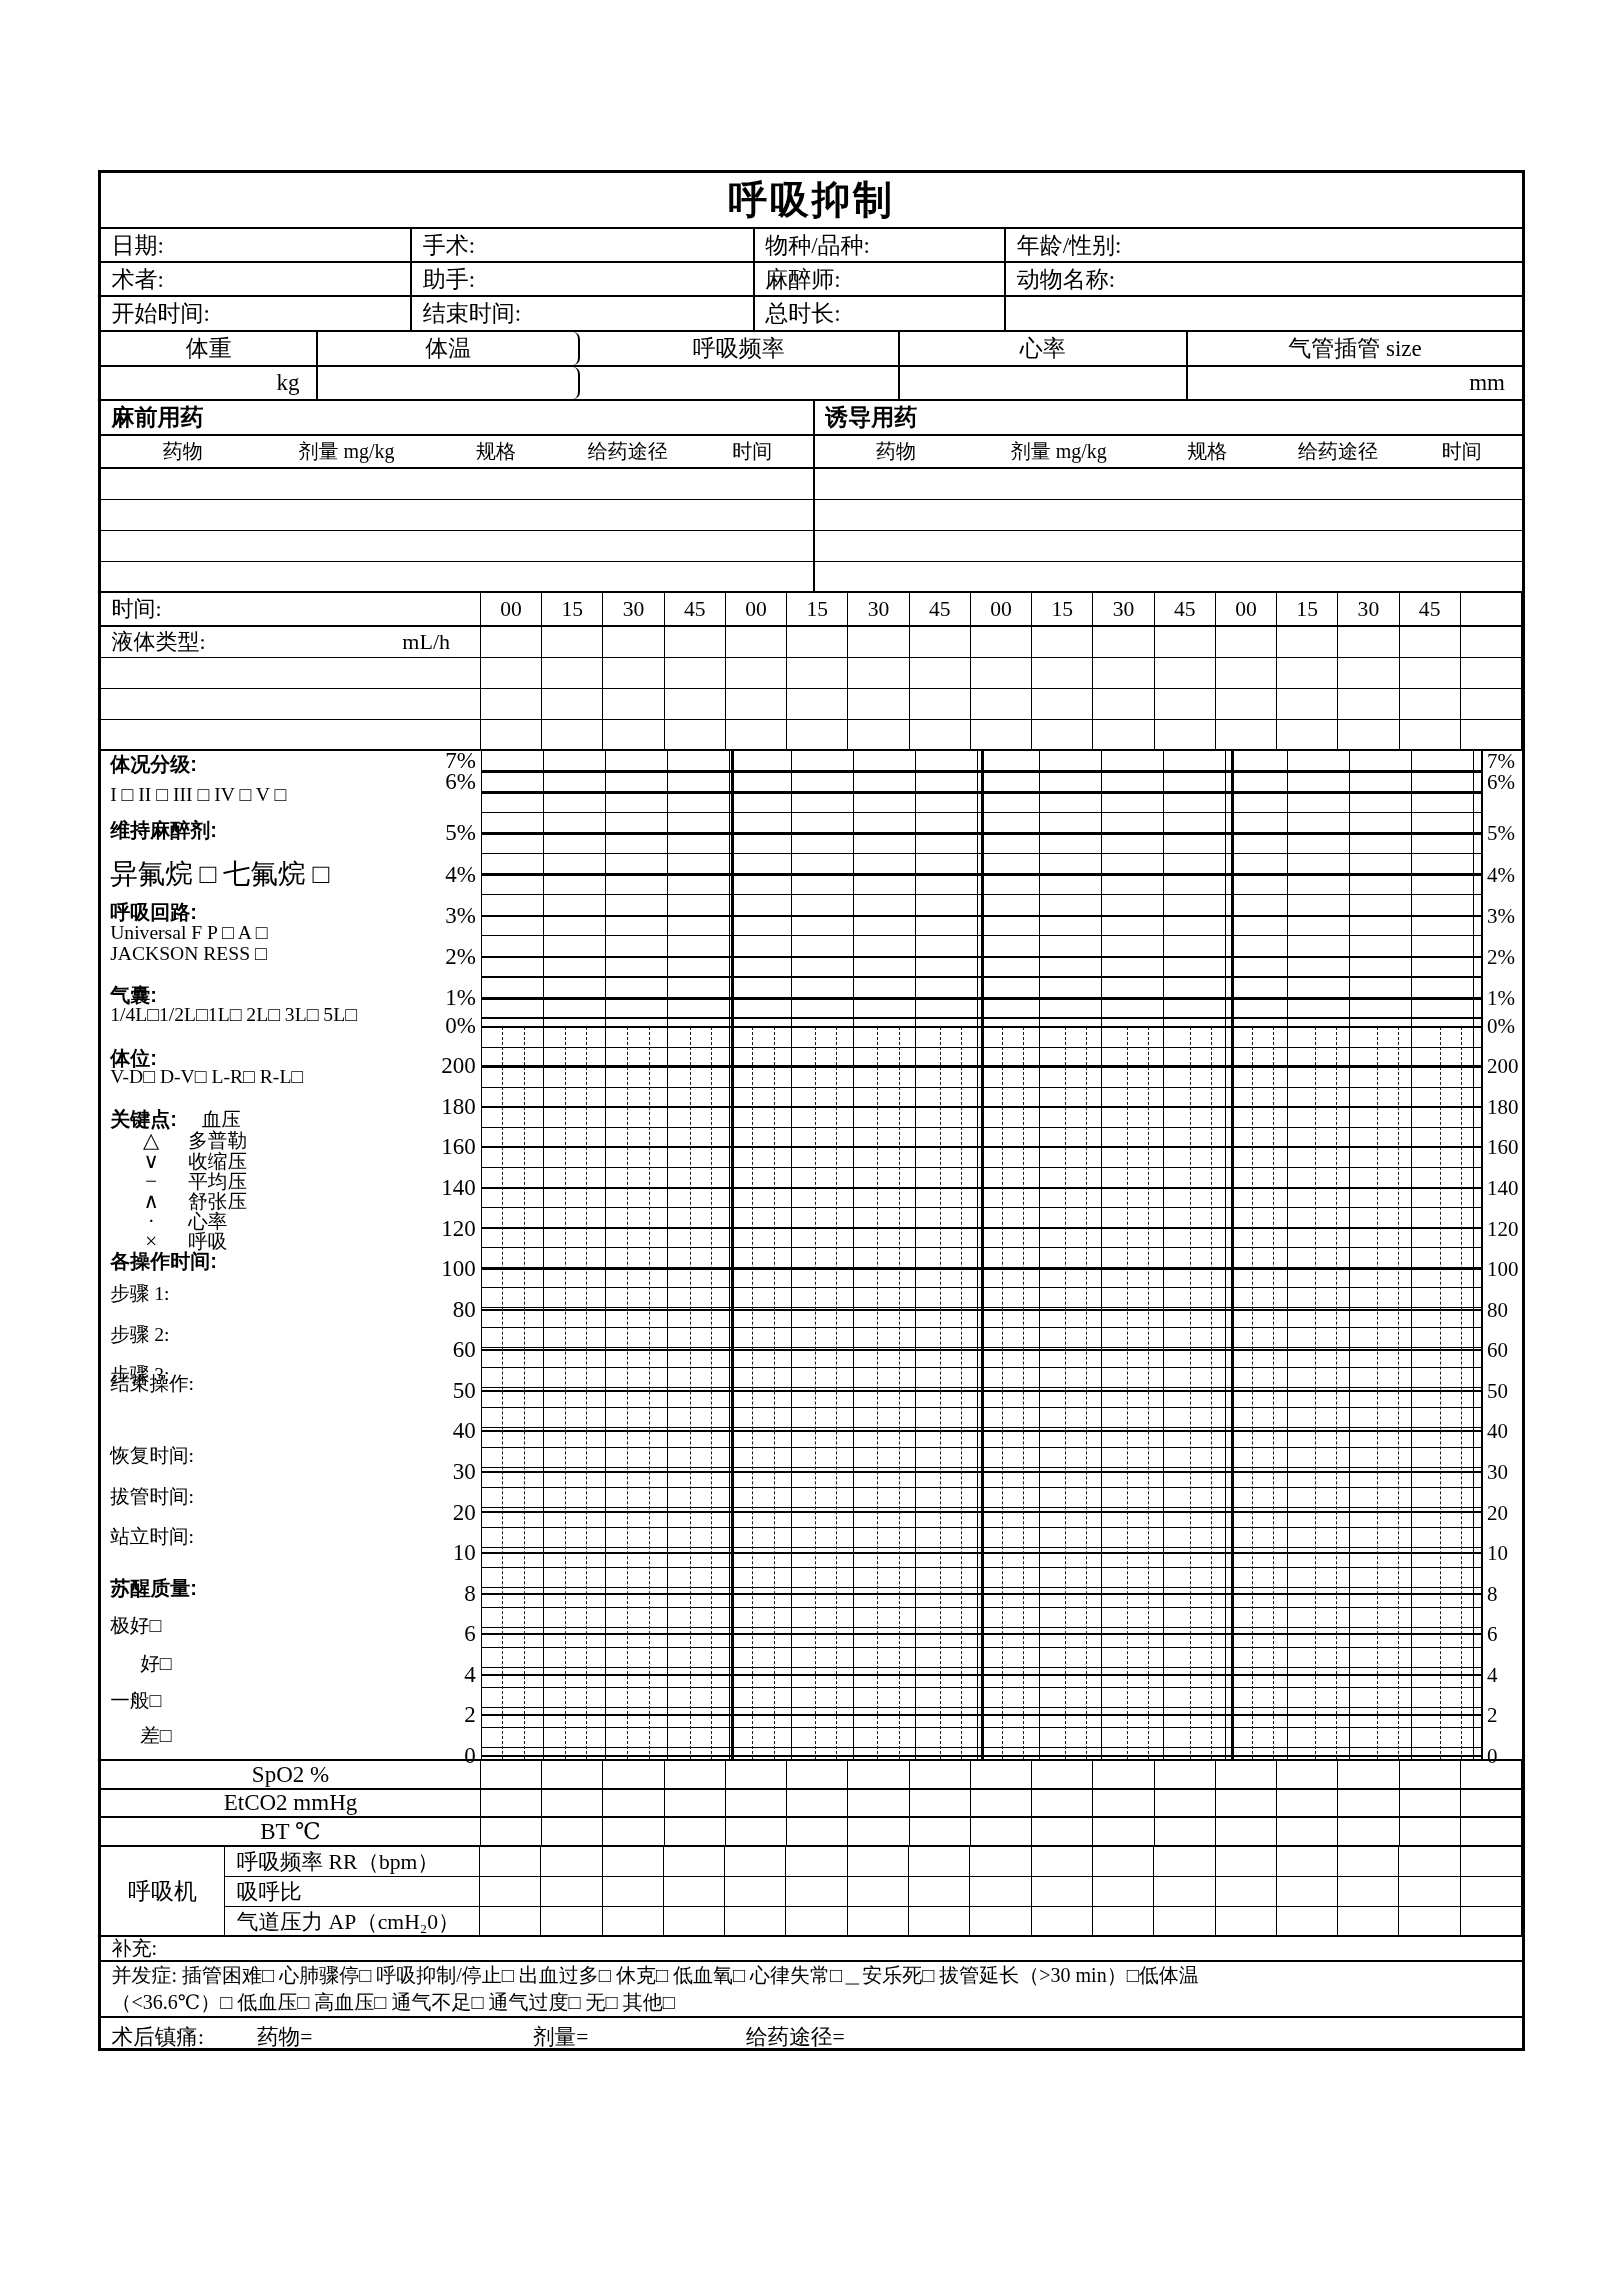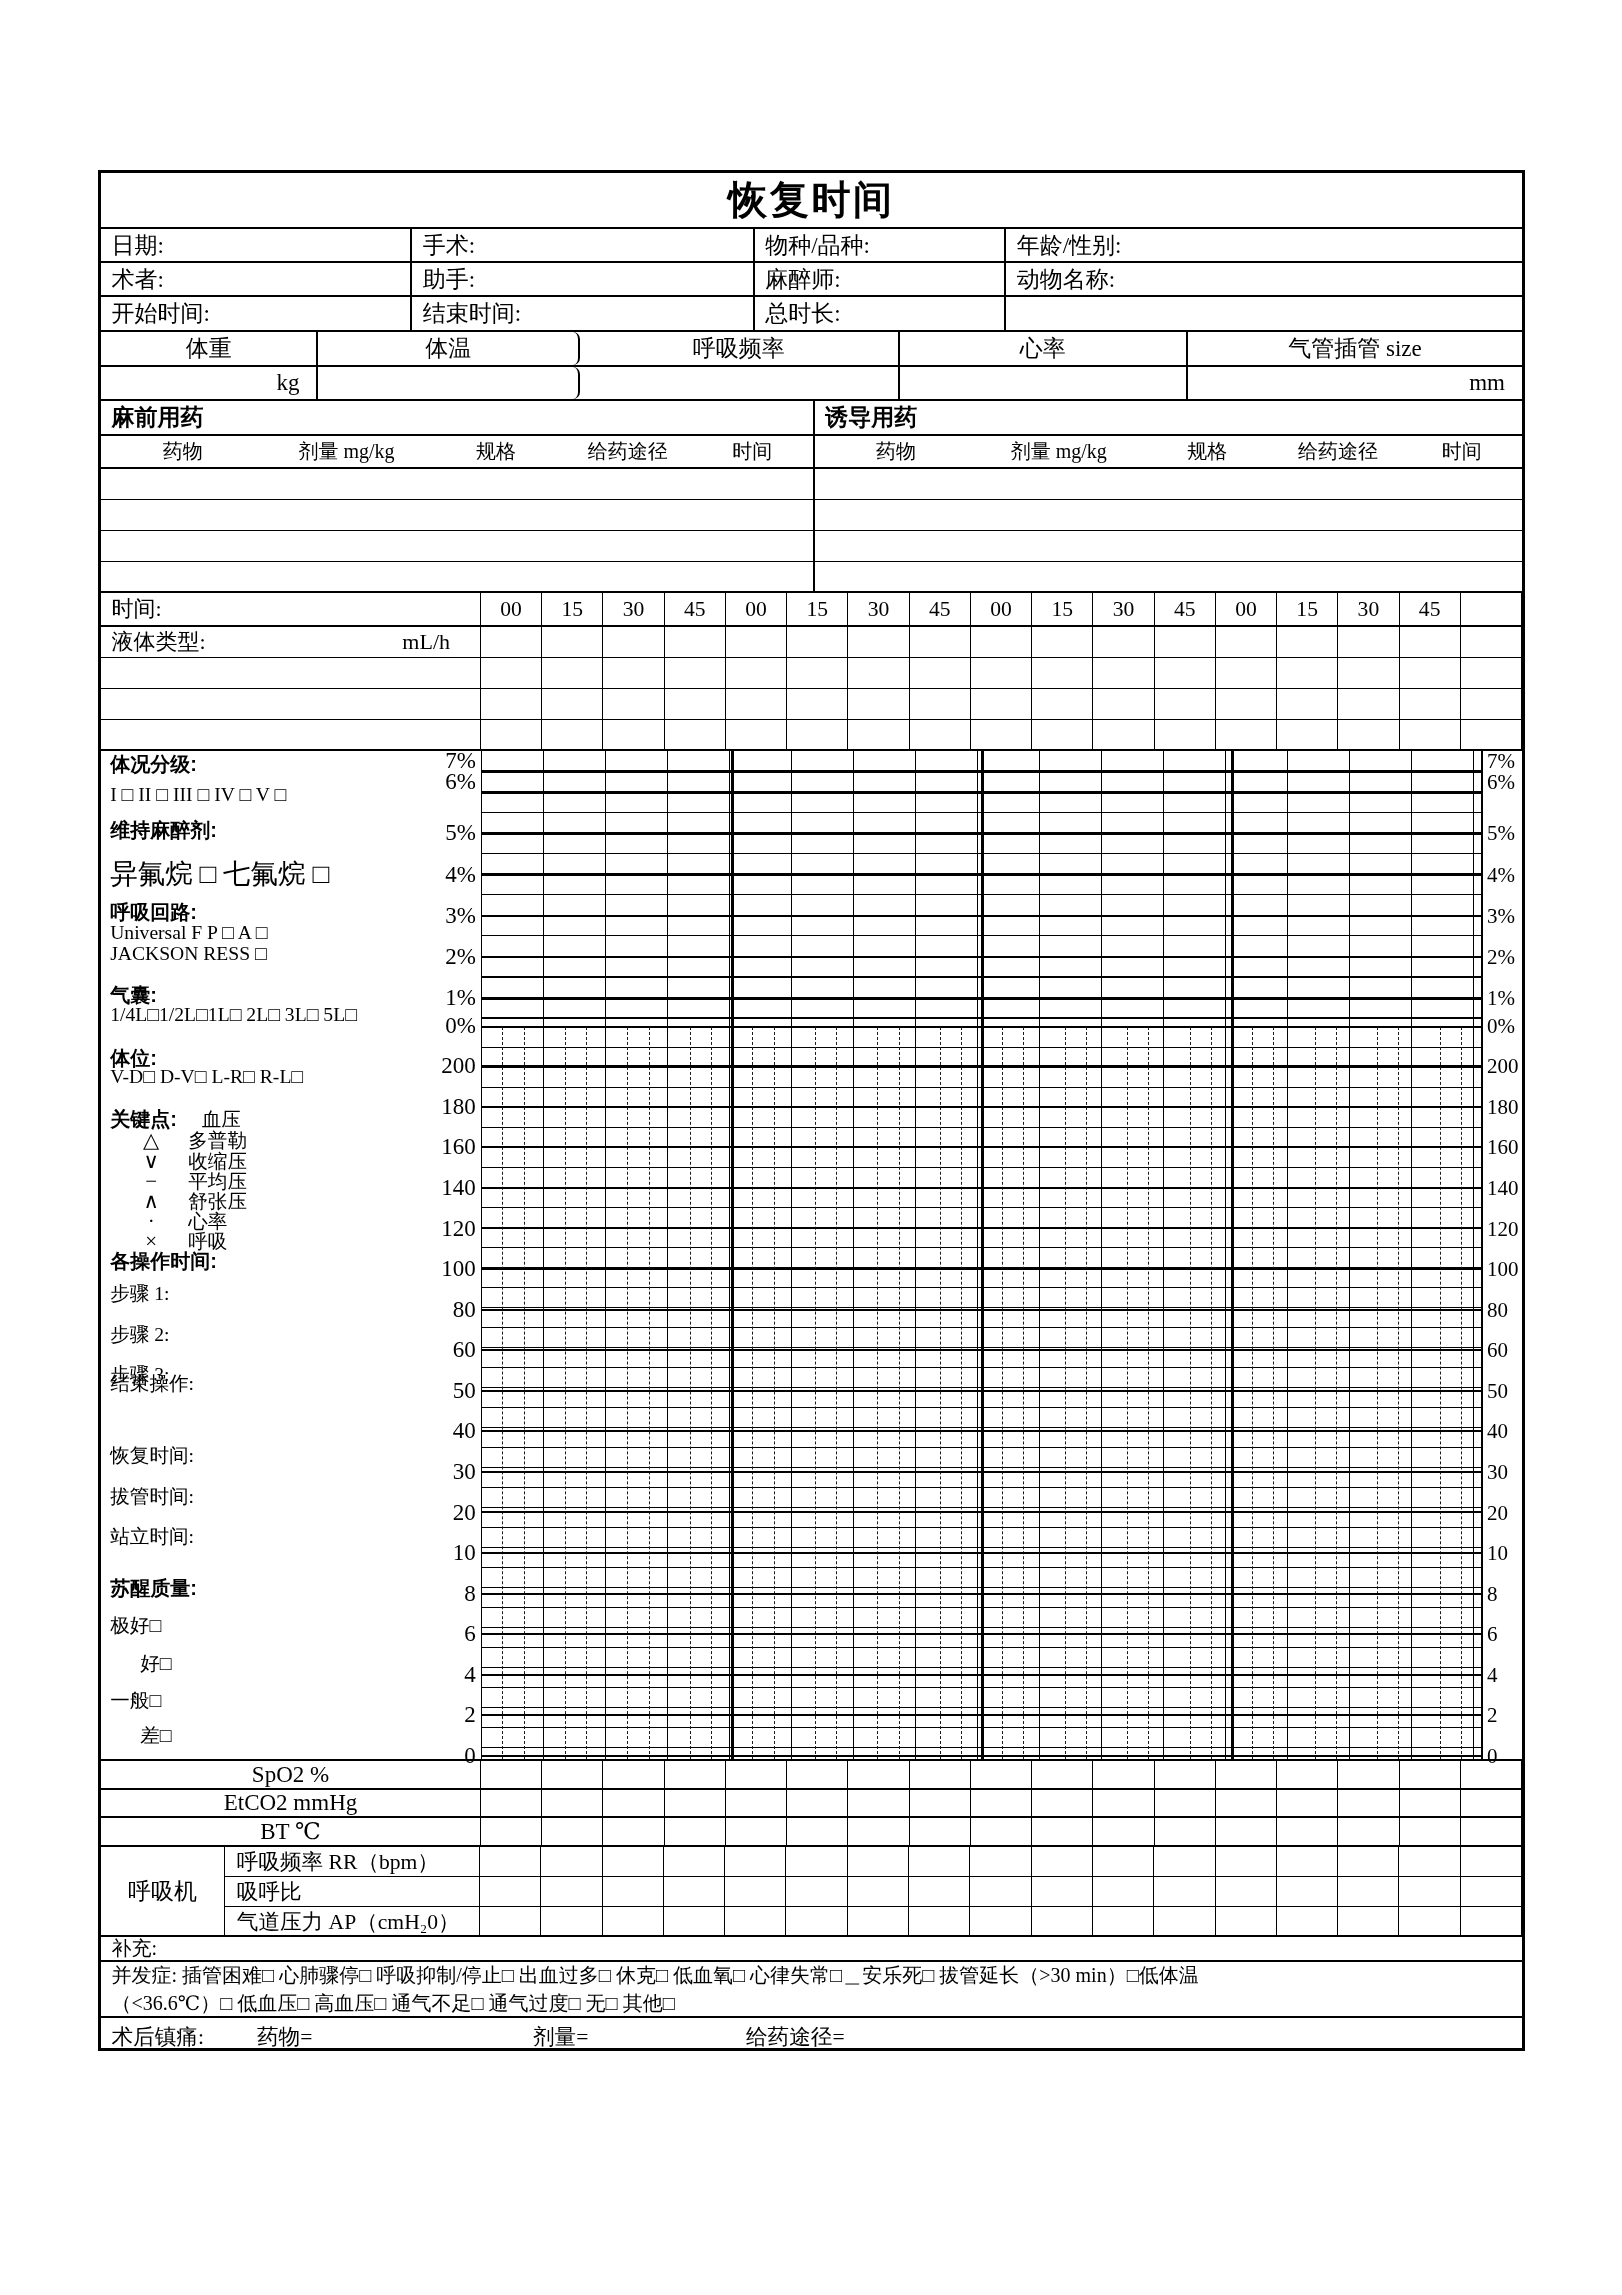--- a/index.html
+++ b/index.html
@@ -73,31 +73,31 @@
          justify-content:center;font-size:23px;flex-shrink:0;}
   .ventcol{flex:1;display:flex;flex-direction:column;}
   .ventrow{display:flex;border-bottom:1.3px solid #000;}
   .ventrow:last-child{border-bottom:0;}
   .vlabel{width:255px;border-right:1.3px solid #000;display:flex;align-items:center;
           padding-left:11.8px;font-size:21.6px;flex-shrink:0;}
 
   .supp{height:25px;display:flex;align-items:center;padding-left:10.5px;font-size:20px;
         border-bottom:2px solid #000;}
   .comp{height:56px;border-bottom:2.6px solid #000;padding-left:10.5px;font-size:20px;
-        display:flex;flex-direction:column;justify-content:flex-start;line-height:27.5px;}
+        display:flex;flex-direction:column;justify-content:center;line-height:27.5px;}
   .post{height:31px;position:relative;font-size:21.6px;}
   .post span{position:absolute;top:3.9px;}
 </style>
 </head>
 <body>
 
 <div class="sheet">
   <div class="form">
 
-    <div class="trow title-row bb4">恢复时间</div>
+    <div class="trow title-row bb4">呼吸抑制</div>
 
     <div class="trow" style="height:34px">
       <div class="ic iw1">日期:</div>
       <div class="ic iw2">手术:</div>
       <div class="ic iw3">物种/品种:</div>
       <div class="ic iw4">年龄/性别:</div>
     </div>
     <div class="trow" style="height:34px">
       <div class="ic iw1">术者:</div>
       <div class="ic iw2">助手:</div>

